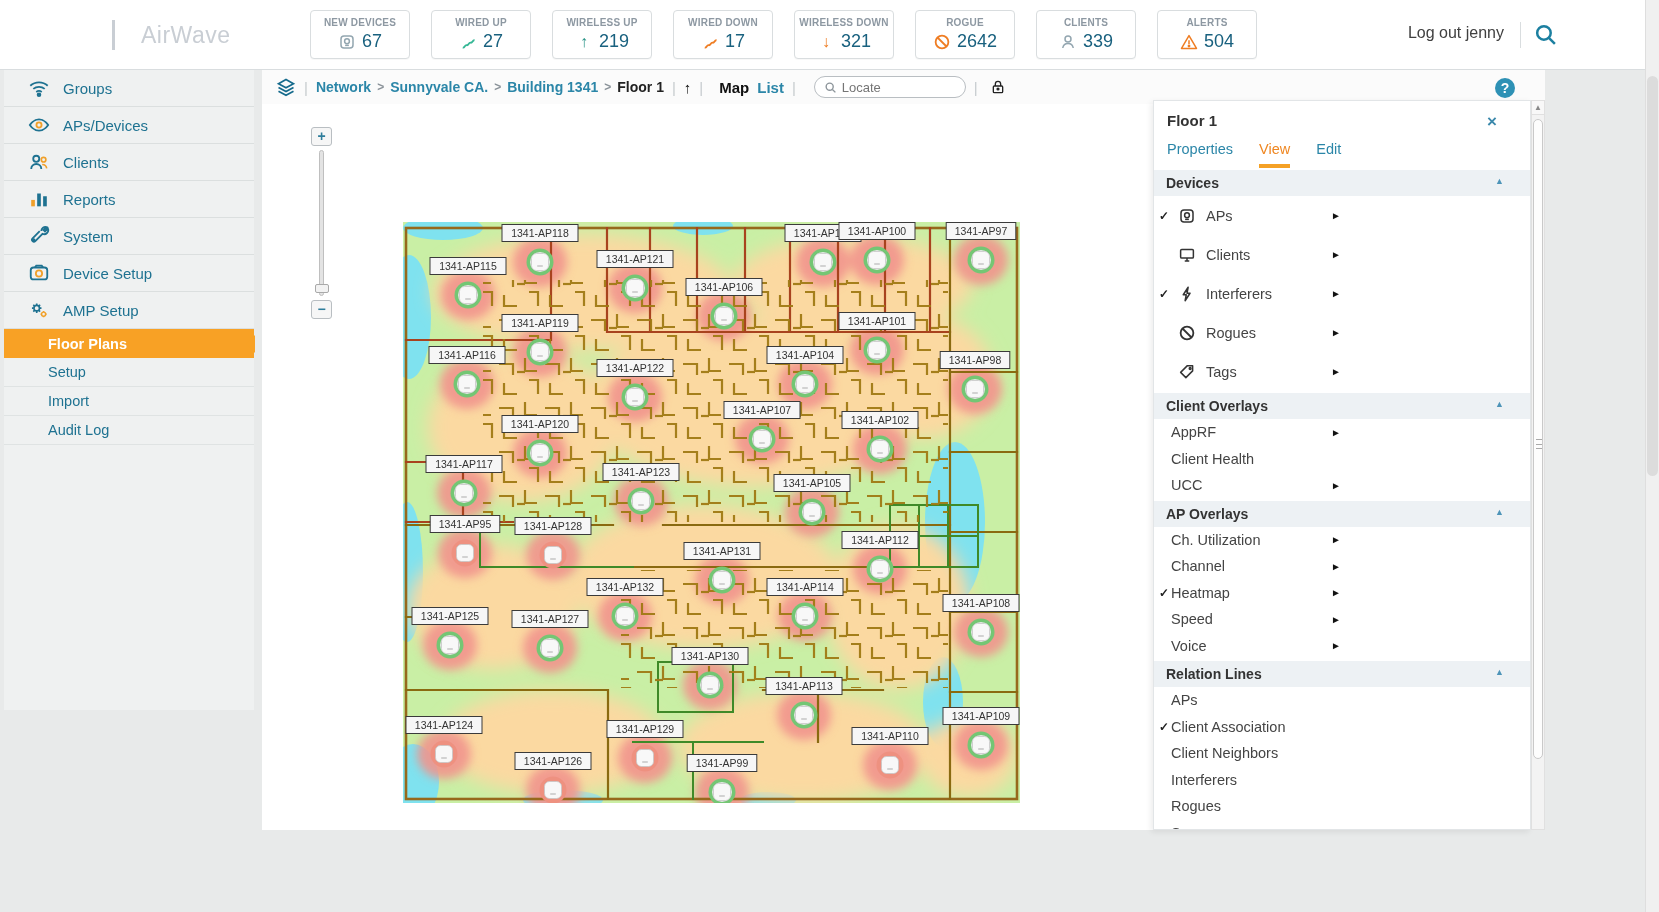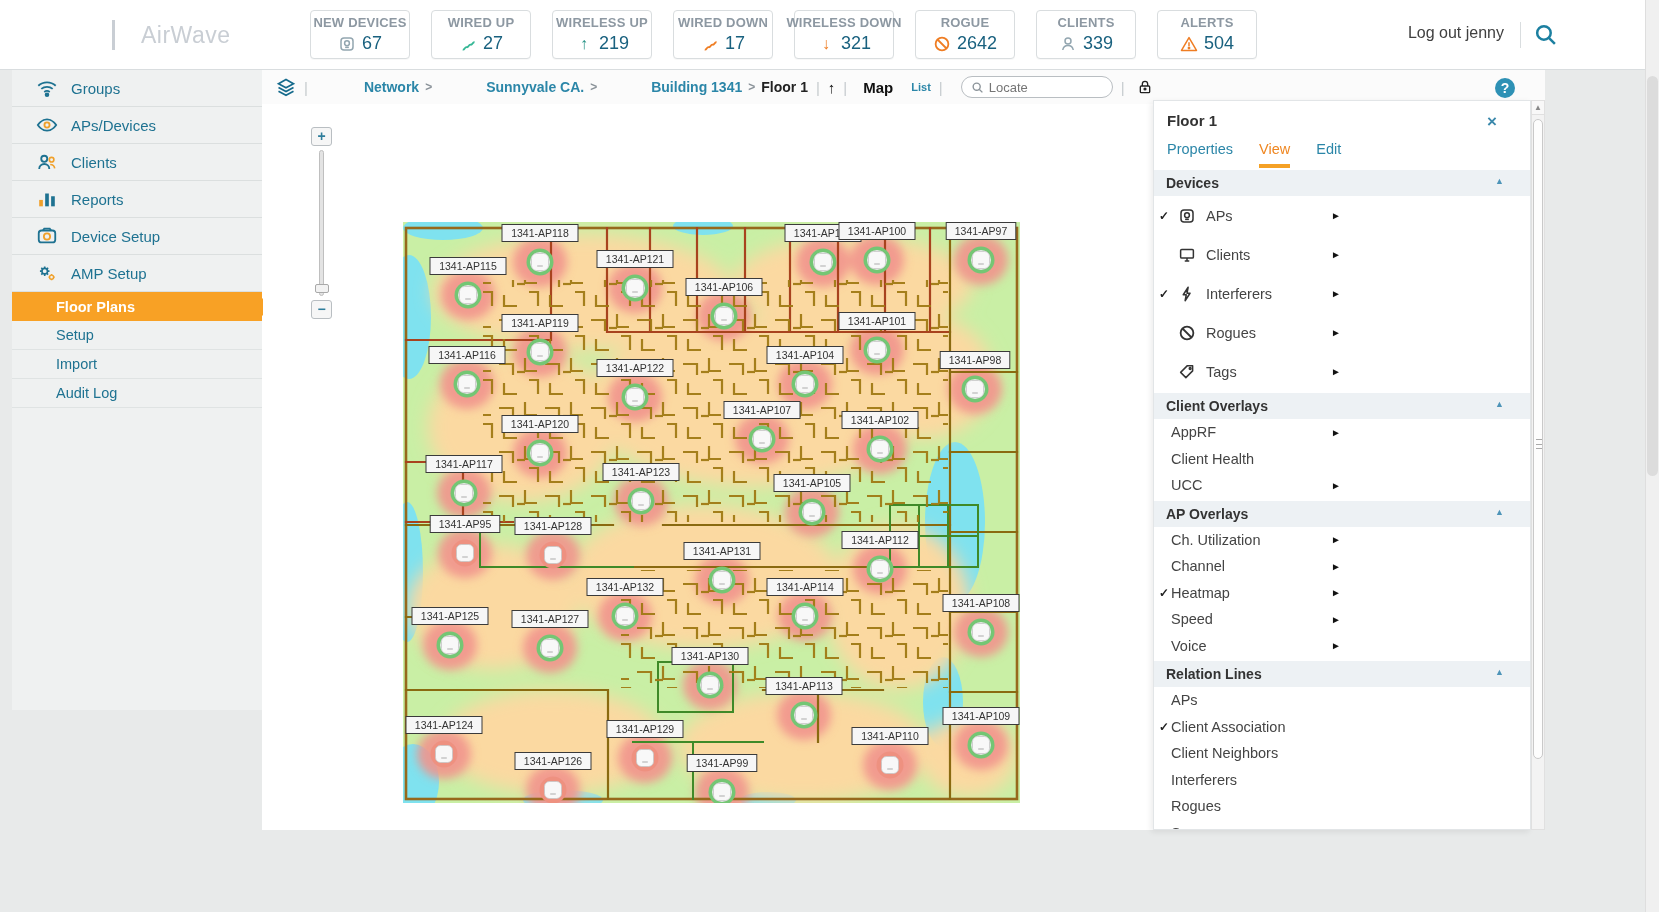--- a/index.html
+++ b/index.html
@@ -9,59 +9,59 @@
 
   
   .topbar { position:absolute; left:0; top:0; width:1659px; height:70px;
     background:#ffffff; border-bottom:1px solid #d9dddf; z-index:30;padding-left:32px; }
   .logo-wrap { position:absolute; left:112px; top:20px; display:flex; align-items:center; gap:26px; }
   .logo-bar { width:3px; height:30px; background:#c9ced4; }
   .logo-text { font-size:23px; color:#c9ced4; letter-spacing:0.5px; }
   .stats { position:absolute; left:310px; top:10px; display:flex; gap:21px; }
   .stat { width:100px; height:49px; background:#fff; border:1px solid #d9dddf; border-radius:4px;
     display:flex; flex-direction:column; align-items:center; justify-content:center; box-shadow:0 1px 1px rgba(0,0,0,.03); }
-  .stat-label { font-size:13px; font-weight:bold; color:#8d98a2; letter-spacing:.2px; white-space:nowrap; }
+  .stat-label { font-size:10px; font-weight:bold; color:#8d98a2; letter-spacing:.2px; white-space:nowrap; }
   .stat-value { display:flex; align-items:center; gap:6px; margin-top:3px; }
   .stat-value .num { font-size:18px; color:#19617f; }
   .sicon { width:18px; height:18px; display:inline-flex; align-items:center; justify-content:center; }
   .sicon svg { width:18px; height:18px; }
   .sicon.char { font-size:16px; font-weight:bold; }
   .logout { position:absolute; right:155px; top:24px; font-size:16px; color:#404040; cursor:pointer; }
   .topbar-divider { position:absolute; right:138px; top:22px; width:1px; height:26px; background:#d9dddf; }
   .top-search { position:absolute; right:100px; top:22px; width:26px; height:26px; color:#1b7fa0; }
   .top-search svg { width:25px; height:25px; }
 
   
-  .sidebar { position:absolute; left:12px; top:70px; width:250px; height:640px; background:#eff1f1; z-index:20; }
+  .sidebar { position:absolute; left:4px; top:70px; width:250px; height:640px; background:#eff1f1; z-index:20; }
   .side-item { height:37px; display:flex; align-items:center; gap:13px; padding-left:24px;
     border-bottom:1px solid #dbdfdf; font-size:15px; color:#1e7291; cursor:pointer; }
   .side-item .icn { width:22px; height:22px; color:#1e7291; }
   .side-item .icn svg { width:22px; height:22px; }
   .side-item.orange { color:#f59f1e; border-bottom:none; }
   .side-item.orange .icn { color:#f59f1e; }
   .sub-item { height:29px; display:flex; align-items:center; padding-left:44px;
     font-size:14.5px; color:#1e7291; border-bottom:1px solid #dfe3e3; cursor:pointer; position:relative; }
   .sub-item.active { background:#f8a125; color:#ffffff; font-weight:bold; border-bottom:none; }
   .sub-item.active::after { content:""; position:absolute; right:-1px; top:50%; transform:translateY(-50%);
     border-top:9px solid transparent; border-bottom:9px solid transparent; border-right:9px solid #f8a125; }
 
   
   .content { position:absolute; left:262px; top:70px; width:1283px; height:760px; background:#ffffff; }
   .toolbar { position:absolute; left:0; top:0; width:100%; height:34px; display:flex; align-items:center;
     padding-left:14px; gap:8px; font-size:14px; background:#fbfbfb; }
   .tb-sep { color:#c6cbce; font-size:15px; }
   .crumb-sep { color:#8a9299; font-size:12px; font-weight:bold; padding:0 2px; }
-  .crumb a { color:#2b86a8; text-decoration:none; font-weight:bold; cursor:pointer;margin-left:48px; }
+  .crumb a { color:#2b86a8; text-decoration:none; font-weight:bold; cursor:pointer; }
   .crumb { display:flex; align-items:center; gap:4px; }
   .crumb .current { color:#222; font-weight:bold; }
   .layers-icn { width:20px; height:20px; color:#156a8c; }
   .layers-icn svg { width:20px; height:20px; }
   .up-arrow { font-size:15px; color:#111; font-weight:bold; }
   .map-lbl { color:#111; font-weight:bold; font-size:15px; margin-left:8px; cursor:pointer; }
-  .list-lbl { color:#2b86a8; font-weight:bold; font-size:11px; margin-left:10px; cursor:pointer; }
+  .list-lbl { color:#2b86a8; font-weight:bold; font-size:15px; cursor:pointer; }
   .locate { margin-left:10px; width:152px; height:22px; border:1px solid #b9bec2; border-radius:11px;
     background:#fff; display:flex; align-items:center; padding:0 9px; gap:5px; color:#8d959b; }
   .locate svg { width:13px; height:13px; }
   .locate input { border:none; outline:none; width:110px; font-size:13px; color:#555;
     font-family:"Liberation Sans",sans-serif; background:transparent; }
   .lock-icn { width:17px; height:17px; color:#222; margin-left:4px; }
   .lock-icn svg { width:16px; height:16px; }
   .help-btn { position:absolute; right:30px; top:8px; width:20px; height:20px; border-radius:50%;
     background:#2e91b5; color:#fff; font-size:14px; font-weight:bold; display:flex; align-items:center;
     justify-content:center; cursor:pointer; }
@@ -249,20 +249,27 @@
         </svg></span>
       <span>Clients</span>
     </div>
     <div class="side-item">
       <span class="icn"><svg viewBox="0 0 24 24" fill="none">
           <rect x="3.5" y="13" width="4" height="7" fill="#f0a02a"></rect>
           <rect x="10" y="6" width="4" height="14" fill="currentColor"></rect>
           <rect x="16.5" y="9" width="4" height="11" fill="currentColor"></rect>
         </svg></span>
       <span>Reports</span>
+    </div>
+    <div class="side-item">
+      <span class="icn"><svg viewBox="0 0 24 24" fill="none" stroke="currentColor" stroke-width="2">
+          <path d="M14.5 6.5a4.5 4.5 0 0 1 5.7-4.2L17 5.5l1.5 1.5 3.2-3.2a4.5 4.5 0 0 1-5.9 5.9L8 17.5a2.1 2.1 0 0 1-3-3l7.8-7.8"></path>
+          <circle cx="6.3" cy="16.2" r="0.8" fill="currentColor"></circle>
+        </svg></span>
+      <span>System</span>
     </div>
     <div class="side-item">
       <span class="icn"><svg viewBox="0 0 24 24" fill="none" stroke="currentColor" stroke-width="2">
           <rect x="3" y="6" width="18" height="13" rx="3"></rect>
           <circle cx="12" cy="12.5" r="3.4" stroke="#f0a02a"></circle>
           <path d="M7.5 6 9 4h6l1.5 2"></path>
         </svg></span>
       <span>Device Setup</span>
     </div>
     <div class="side-item">

